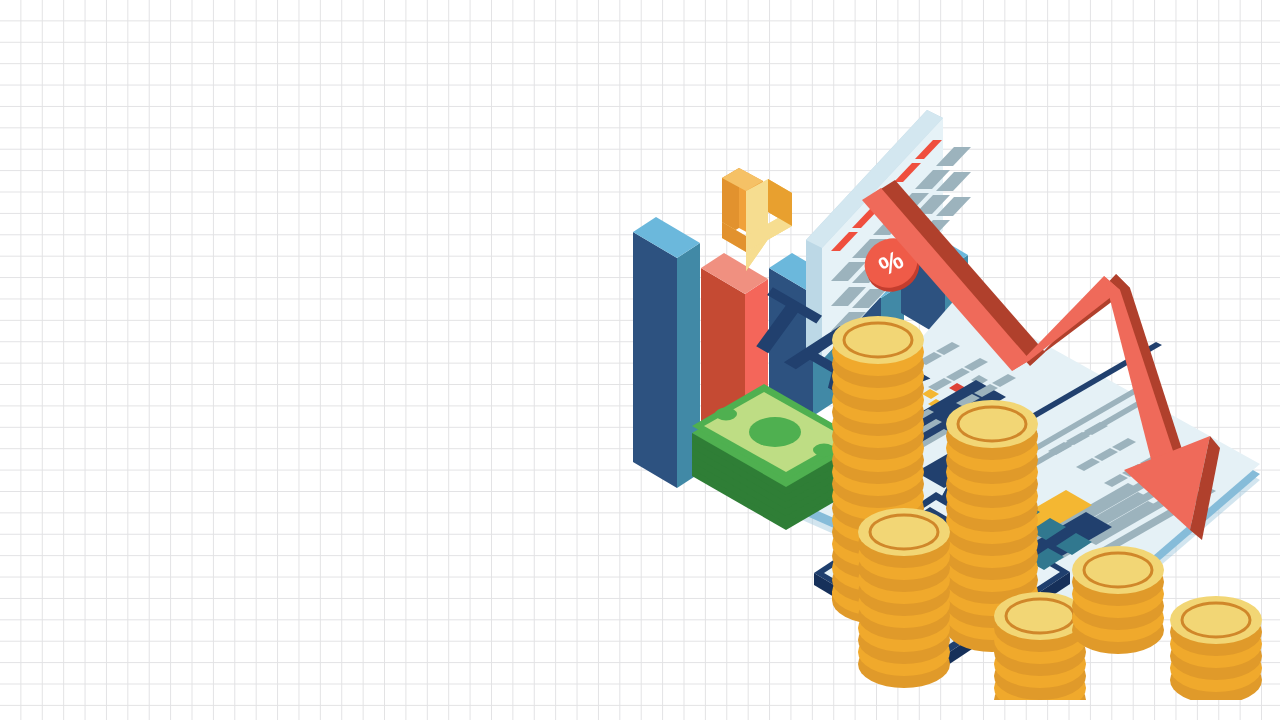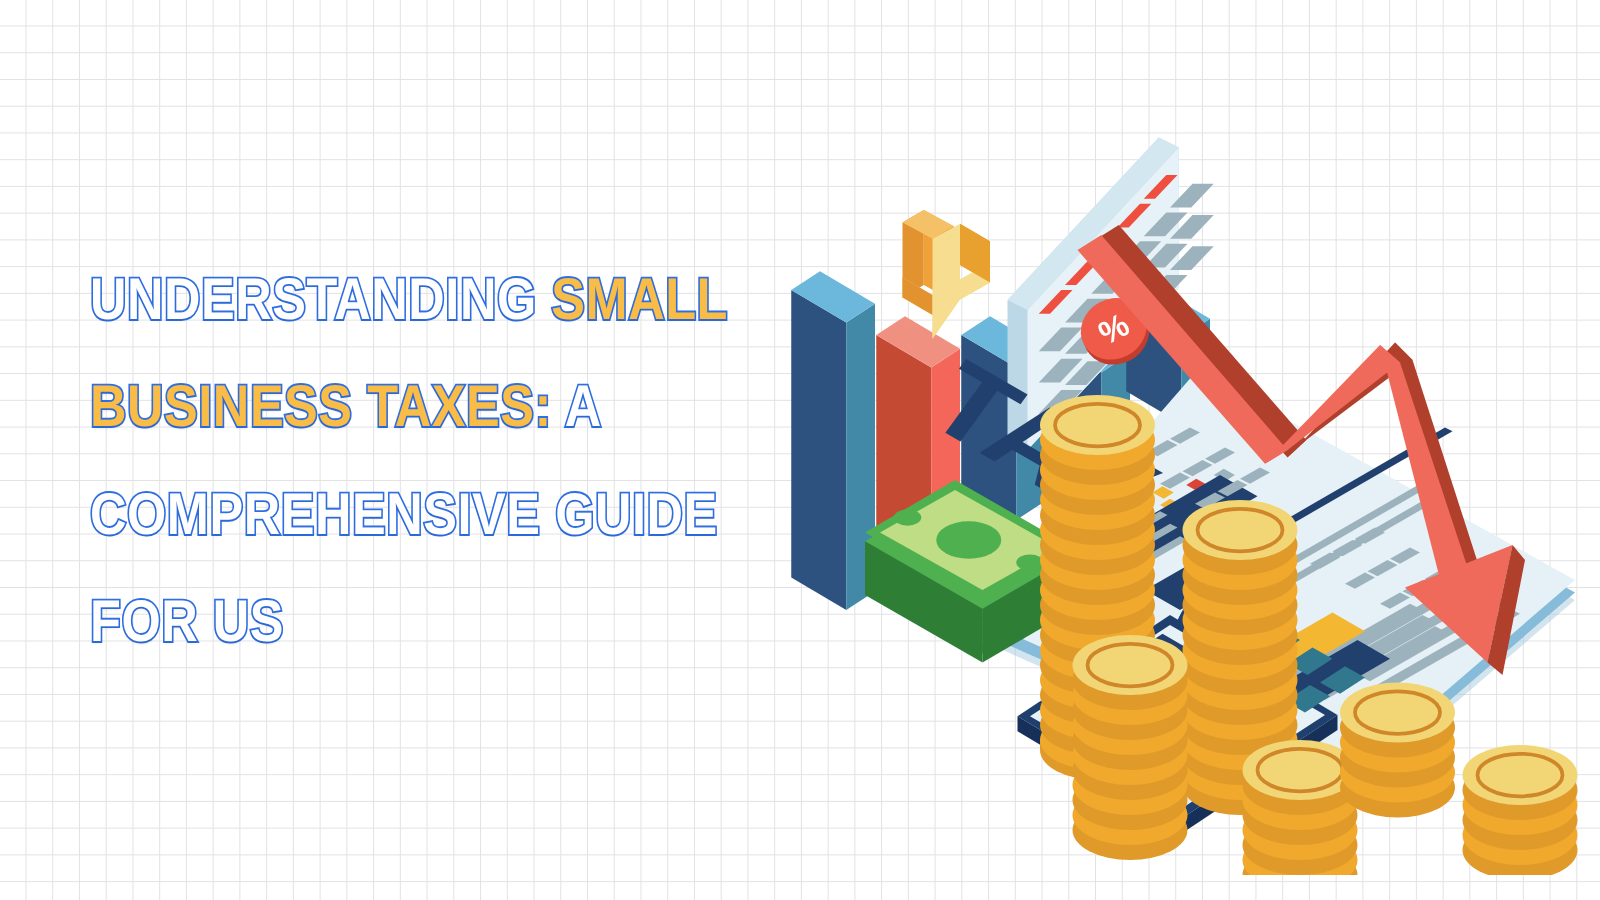--- a/index.html
+++ b/index.html
@@ -47,26 +47,20 @@
 
   
   #art{position:absolute;left:600px;top:40px;width:680px;height:660px;}
   #art svg{display:block;width:680px;height:660px;}
 </style>
 </head>
 <body>
 
 <div id="stage">
 
-  <div id="title-block">
-    <div class="title-line"><span class="tw">UNDERSTANDING </span><span class="to">SMALL</span></div>
-    <div class="title-line"><span class="to">BUSINESS TAXES:</span><span class="tw"> A</span></div>
-    <div class="title-line"><span class="tw">COMPREHENSIVE GUIDE</span></div>
-    <div class="title-line"><span class="tw">FOR US</span></div>
-  </div>
 
   <div id="art">
   <svg viewBox="0 0 680 660" xmlns="http://www.w3.org/2000/svg">
     <defs>
 
       <g id="coin-disc">
         <ellipse cx="0" cy="0" rx="46" ry="24" fill="#f0a92c"></ellipse>
       </g>
     </defs>
 

